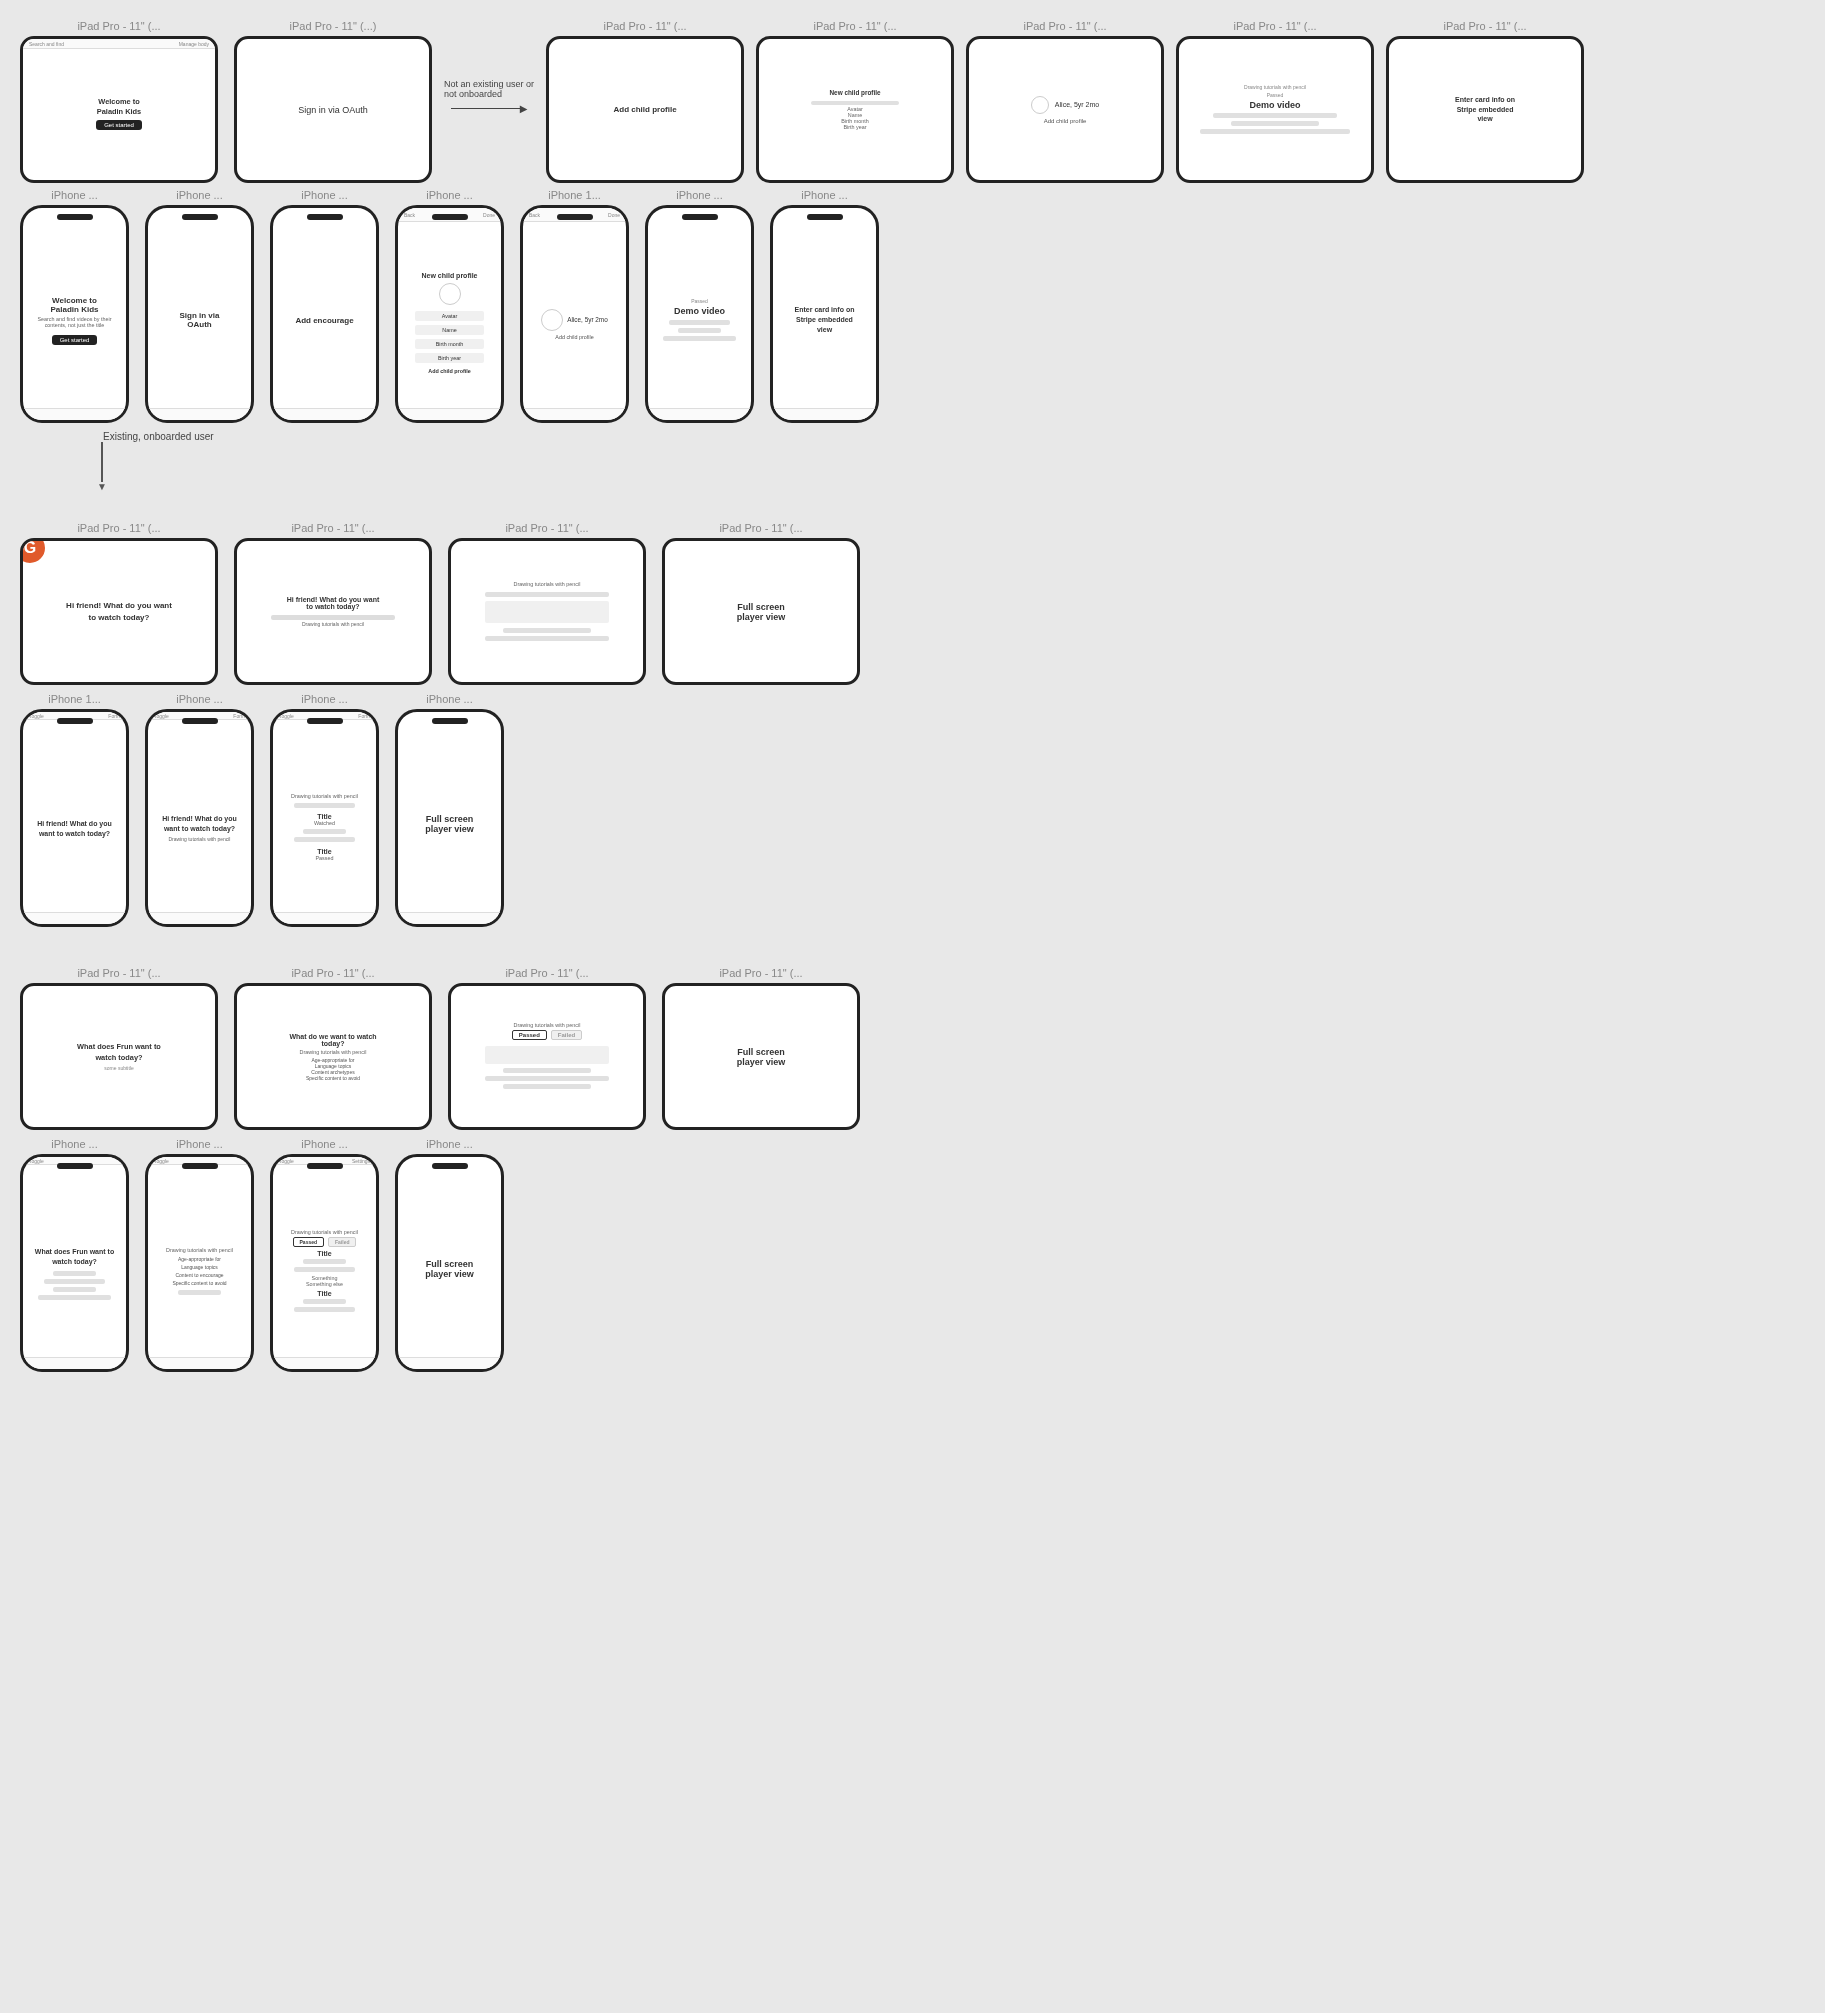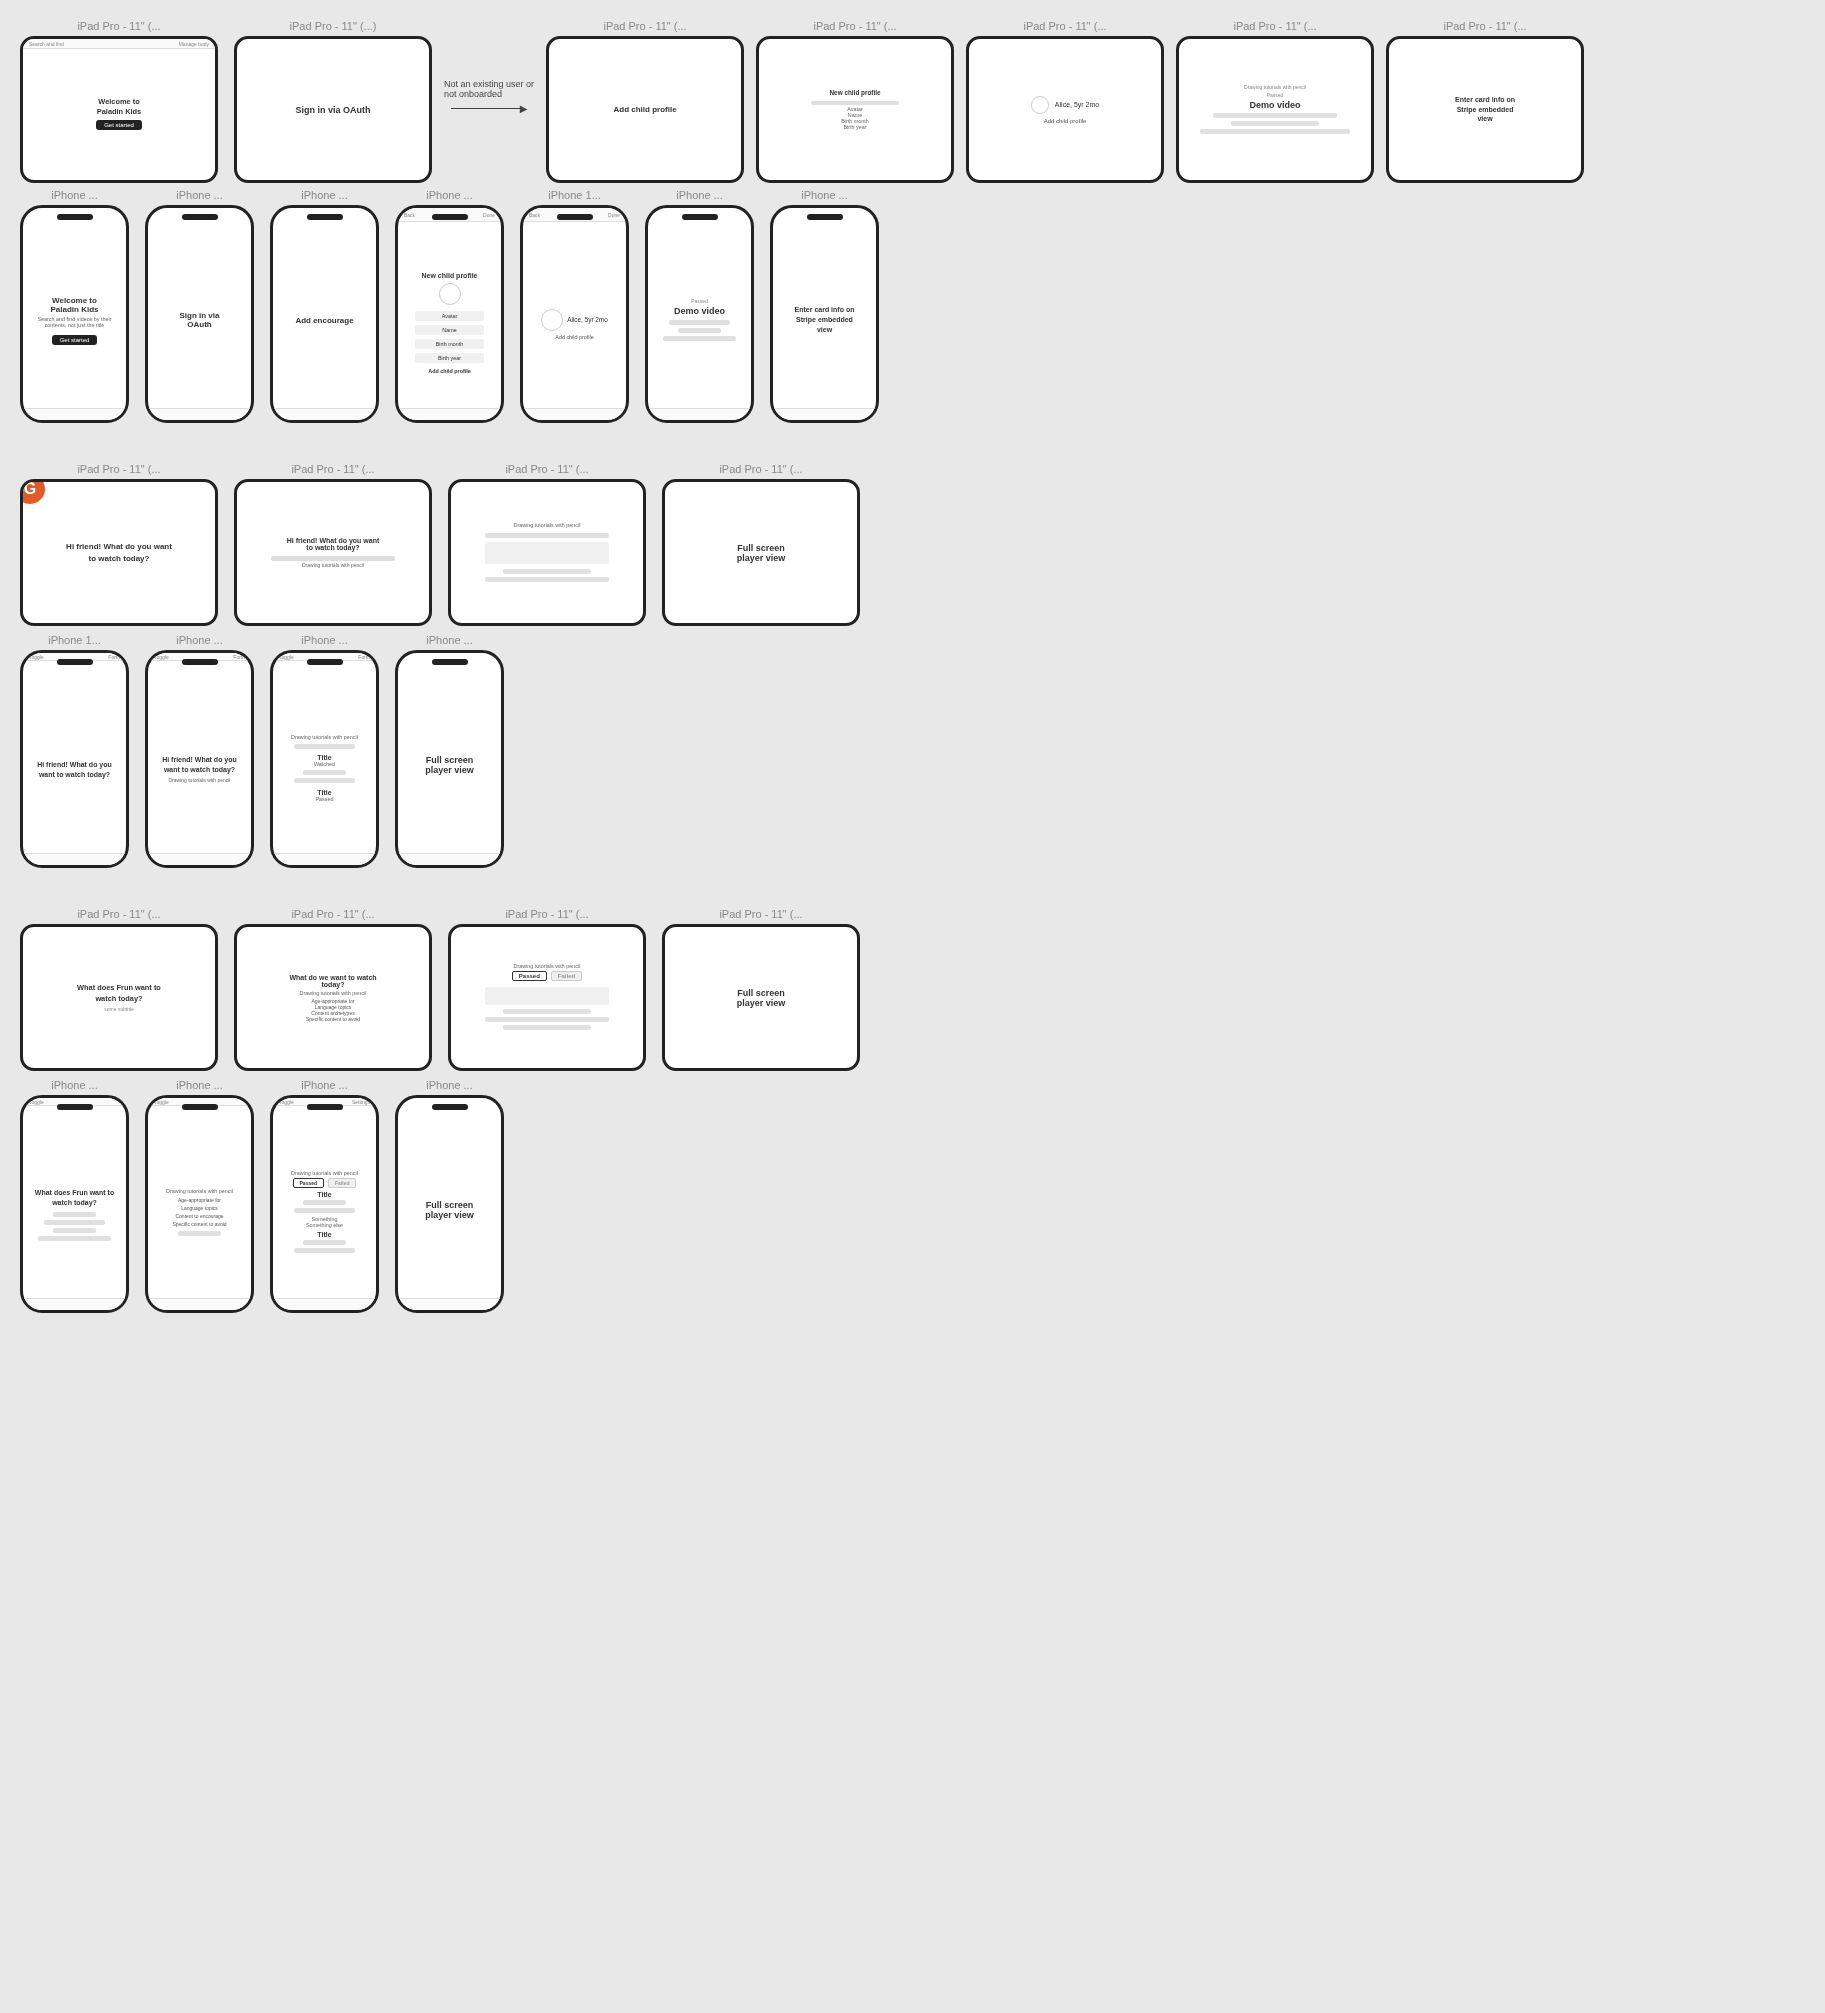--- a/index.html
+++ b/index.html
@@ -268,21 +268,21 @@
             <div style="margin-top:8px; font-size:7.4px; font-weight:700; line-height:1.3;">Welcome to<br>Paladin Kids</div>
             <div class="screen-btn">Get started</div>
           </div>
         </div>
       </div>
 
       <div class="device-wrapper">
         <div class="device-label">iPad Pro - 11" (...)</div>
         <div class="ipad-landscape">
           <div class="device-screen">
-            <div style="font-size:9px; font-weight:700;">Sign in via OAuth</div>
+            <div style="font-size:9px; font-weight:400;">Sign in via OAuth</div>
           </div>
         </div>
       </div>
     </div>
 
     <div style="display:flex; flex-direction:column; align-items:center; justify-content:center; padding:0 12px; margin-top:59px;">
       <div style="font-size:9px; color:#444; text-align:left; margin-bottom:4px; white-space:pre-line;">Not an existing user or
 not onboarded</div>
       <div style="display:flex; align-items:center;">
         <div style="width:69px; height:1.5px; background:#444;"></div>
@@ -443,20 +443,24 @@
       <div class="device-label">iPhone ...</div>
       <div class="iphone">
         <div class="device-screen">
           <div style="font-size:7px; font-weight:600; text-align:center; line-height:1.4;">Enter card info on<br>Stripe embedded<br>view</div>
           <div class="tab-bar"></div>
         </div>
       </div>
     </div>
   </div>
 
+  <div class="vertical-arrow">
+    <div class="vertical-arrow-label">Existing, onboarded user</div>
+    <div class="vertical-arrow-line"></div>
+  </div>
 </div>
 
 <div class="section" style="margin-top:20px;">
 
   <div style="display:flex; flex-direction:row; align-items:flex-start; gap:16px; margin-bottom:8px;">
 
     <div class="device-wrapper" style="position:relative;">
       <div class="device-label">iPad Pro - 11" (...</div>
       <div class="ipad-landscape" style="position:relative;">
         <div class="user-avatar-badge">G</div>

